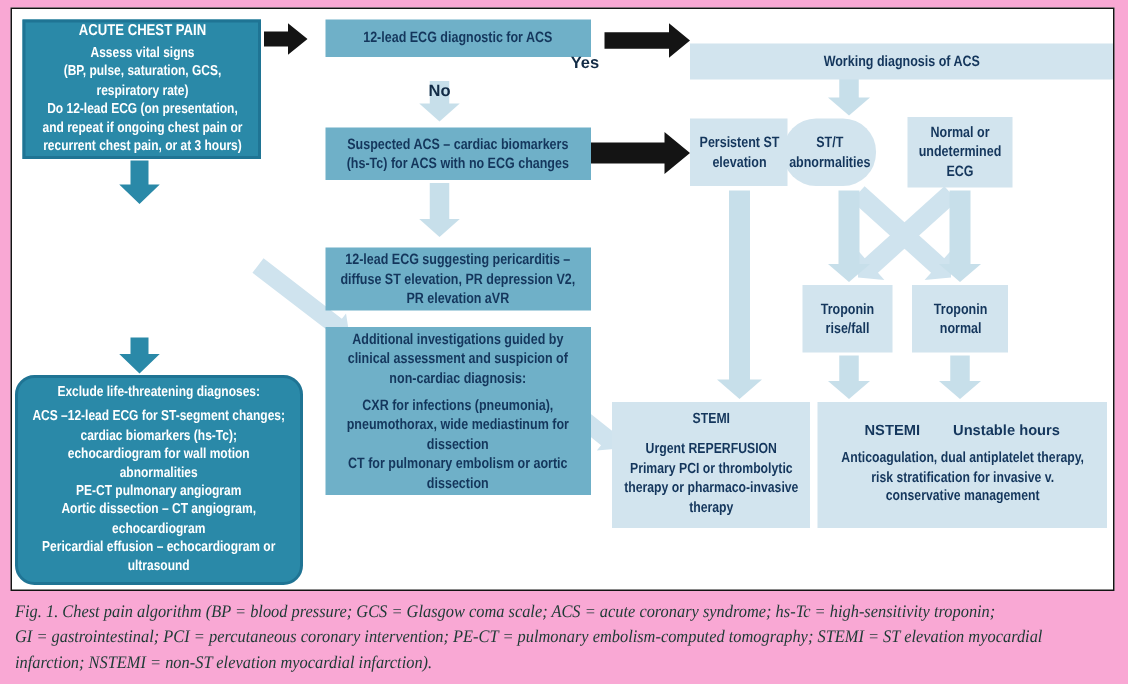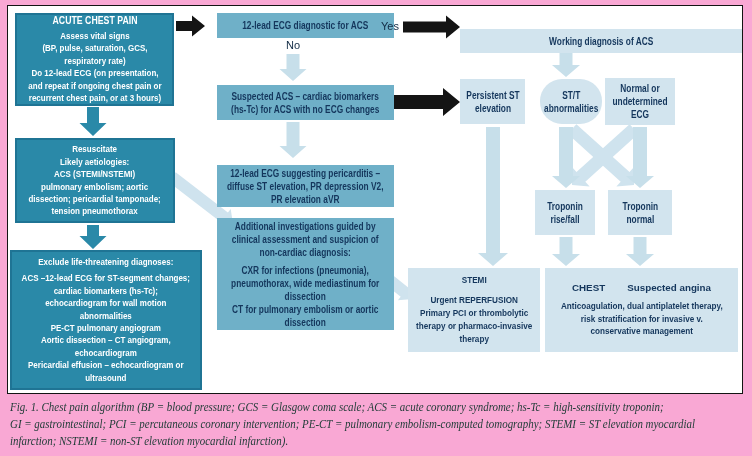--- a/index.html
+++ b/index.html
@@ -15,21 +15,21 @@
   .mid{background:#6fb0c8;color:#14365c;font-weight:600;margin-left:12px;}
   .light{background:#d2e4ee;color:#14365c;font-weight:600;}
   .fs-dark{font-size:9.6px;line-height:1.3;}
   .fs-mid{font-size:10px;line-height:1.3;}
   .fs-small{font-size:10px;line-height:1.3;}
   .fs-big{font-size:9.8px;line-height:1.32;}
   .t-b1{font-size:10.5px;font-weight:700;margin-bottom:2px;}
   .t-b3{margin-bottom:4px;}
   .t-stemi{margin-bottom:7px;}
   .nstemi-hdr{display:flex;justify-content:center;gap:22px;margin-bottom:5px;width:100%;}
-  .lbl{position:absolute;color:#122b45;font-weight:400;font-size:11px;text-align:center;}
+  .lbl{position:absolute;color:#122b45;font-weight:700;font-size:11px;text-align:center;margin-top:16px;}
   .caption{position:absolute;left:10px;top:399px;width:736px;overflow:hidden;
            font-family:"Liberation Serif",serif;font-style:italic;font-size:11.8px;
            line-height:1.45;color:#1d3a35;}
   .caption .tx{white-space:pre-line;width:108%;transform:scaleX(0.926);transform-origin:0 0;display:block;}
 </style>
 </head>
 <body>
 
 <div class="stage">
 
@@ -58,30 +58,22 @@
   <div class="box dark fs-dark" style="left:15px;top:13px;width:159px;height:93px;">
     <div class="tx t-b1">ACUTE CHEST PAIN</div>
     <div class="tx">Assess vital signs
 (BP, pulse, saturation, GCS,
 respiratory rate)
 Do 12-lead ECG (on presentation,
 and repeat if ongoing chest pain or
 recurrent chest pain, or at 3 hours)</div>
   </div>
 
-  <div class="box dark fs-dark" style="left:15px;top:138px;width:160px;height:85px;">
-    <div class="tx">Resuscitate
-Likely aetiologies:
-ACS (STEMI/NSTEMI)
-pulmonary embolism; aortic
-dissection; pericardial tamponade;
-tension pneumothorax</div>
-  </div>
 
-  <div class="box dark fs-dark" style="left:10px;top:250px;width:192px;height:140px;">
+  <div class="box dark fs-dark" style="left:10px;top:250px;width:192px;height:140px;border-radius:13px;">
     <div class="tx t-b3">Exclude life-threatening diagnoses:</div>
     <div class="tx">ACS –12-lead ECG for ST-segment changes;
 cardiac biomarkers (hs-Tc);
 echocardiogram for wall motion
 abnormalities
 PE-CT pulmonary angiogram
 Aortic dissection – CT angiogram,
 echocardiogram
 Pericardial effusion – echocardiogram or
 ultrasound</div>
@@ -120,21 +112,21 @@
 
   <div class="box light fs-small" style="left:460px;top:29px;width:282px;height:24px;">
     <div class="tx">Working diagnosis of ACS</div>
   </div>
 
   <div class="box light fs-small" style="left:460px;top:79px;width:65px;height:45px;">
     <div class="tx">Persistent ST
 elevation</div>
   </div>
 
-  <div class="box light fs-small" style="left:540px;top:79px;width:62px;height:45px;border-radius:22px;">
+  <div class="box light fs-small" style="left:522px;top:79px;width:62px;height:45px;border-radius:22px;">
     <div class="tx">ST/T
 abnormalities</div>
   </div>
 
   <div class="box light fs-small" style="left:605px;top:78px;width:70px;height:47px;">
     <div class="tx">Normal or
 undetermined
 ECG</div>
   </div>
 
@@ -151,22 +143,22 @@
   <div class="box light fs-big" style="left:408px;top:268px;width:132px;height:84px;">
     <div class="tx t-stemi">STEMI</div>
     <div class="tx">Urgent REPERFUSION
 Primary PCI or thrombolytic
 therapy or pharmaco-invasive
 therapy</div>
   </div>
 
   <div class="box light fs-big" style="left:545px;top:268px;width:193px;height:84px;">
     <div class="nstemi-hdr">
-      <span>CHEST</span>
-      <span>Suspected angina</span>
+      <span>NSTEMI</span>
+      <span>Unstable hours</span>
     </div>
     <div class="tx">Anticoagulation, dual antiplatelet therapy,
 risk stratification for invasive v.
 conservative management</div>
   </div>
 
   <div class="caption">
     <span class="tx">Fig. 1. Chest pain algorithm (BP = blood pressure; GCS = Glasgow coma scale; ACS = acute coronary syndrome; hs-Tc = high-sensitivity troponin;
 GI = gastrointestinal; PCI = percutaneous coronary intervention; PE-CT = pulmonary embolism-computed tomography; STEMI = ST elevation myocardial
 infarction; NSTEMI = non-ST elevation myocardial infarction).</span>

